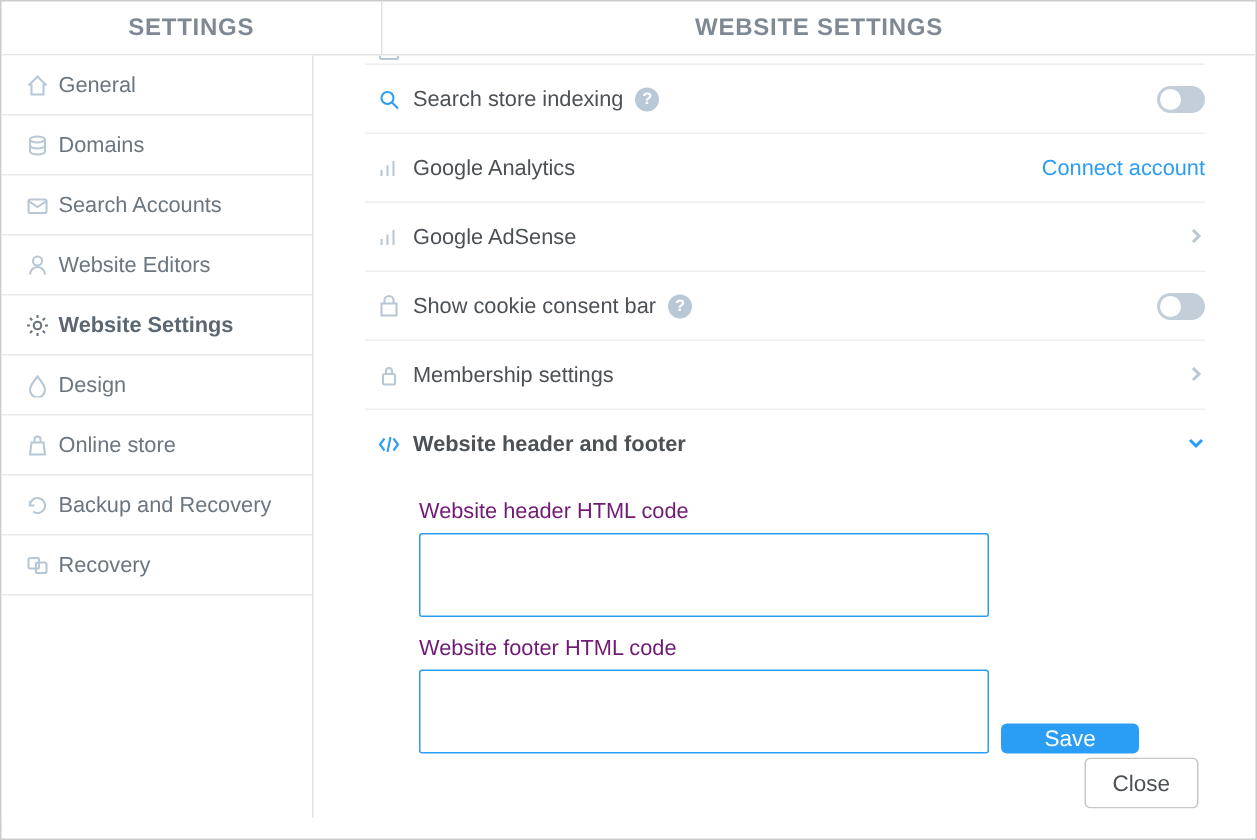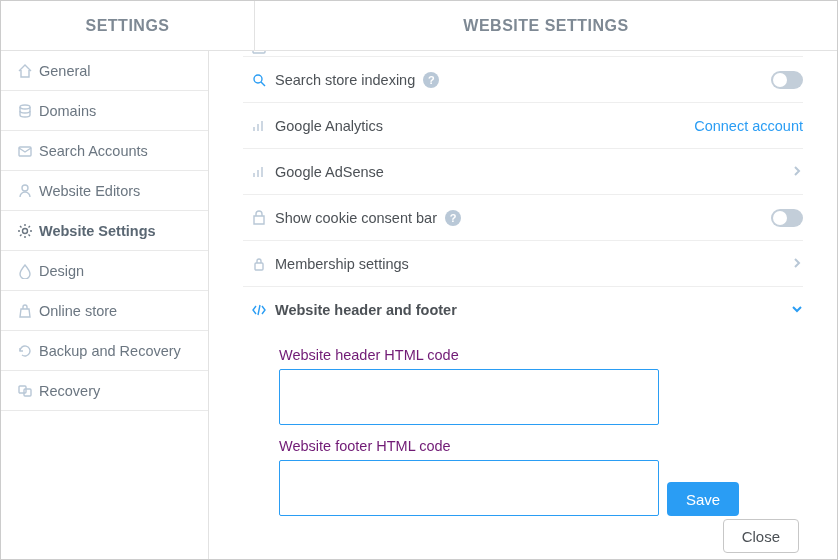--- a/index.html
+++ b/index.html
@@ -1,18 +1,18 @@
 <!DOCTYPE html>
 <html><head>
   <meta charset="utf-8">
   <style>
     * { box-sizing: border-box; margin: 0; padding: 0; }
     html, body { font-family: -apple-system, BlinkMacSystemFont, "Segoe UI", Arial, sans-serif; font-size: 14px; color: #333; height: 100%; }
     .frame { width: 838px; height: 560px; background: #fff; position: relative; border: 1px solid #ccc; overflow: hidden; }
-    .header { display: flex; height: 50px; border-bottom: 1px solid #e2e2e2; }
+    .header { display: flex; height: 36px; border-bottom: 1px solid #e2e2e2; }
     .header .h-left { width: 254px; border-right: 1px solid #e2e2e2; display: flex; align-items: center; justify-content: center; font-size: 16px; letter-spacing: 0.5px; font-weight: 600; color: #7e8994; }
     .header .h-right { flex: 1; display: flex; align-items: center; justify-content: center; font-size: 16px; letter-spacing: 0.5px; font-weight: 600; color: #7e8994; }
     .body { display: flex; height: calc(100% - 50px); }
     .sidebar { width: 208px; border-right: 1px solid #e2e2e2; background: #fff; }
     .sidebar-item { display: flex; align-items: center; height: 40px; padding: 0 14px; border-bottom: 1px solid #e9e9e9; cursor: pointer; color: #6b7681; }
     .sidebar-item .icon { width: 20px; height: 20px; display: inline-flex; align-items: center; justify-content: center; margin-right: 4px; }
     .sidebar-item .label { color: #6b7681; font-size: 14.5px; }
     .sidebar-item.active .label { font-weight: 700; color: #5a6773; }
     .sidebar-item.active .icon svg { stroke: #6b7681; }
     .sidebar-item .icon svg { stroke: #b8c7d6; stroke-width: 1.4; fill: none; }
@@ -30,21 +30,21 @@
     .row .chev svg { stroke: #b8c7d6; stroke-width: 2; fill: none; }
     .row.accent .row-icon svg { stroke: #2a9df4; }
     .row.expanded .row-label { font-weight: 700; }
     .row.top { border-top: none; }
     .toggle { width: 32px; height: 18px; border-radius: 9px; background: #c3ced9; position: relative; }
     .toggle .knob { width: 14px; height: 14px; border-radius: 50%; background: #fff; position: absolute; top: 2px; left: 2px; }
     .accordion-body { padding: 4px 0 8px 36px; }
     .field-label { color: #701a75; font-size: 14.5px; margin: 10px 0 6px 0; }
     .textarea { width: 380px; height: 56px; border: 1px solid #2a9df4; background: #fff; border-radius: 2px; padding: 6px; font-family: inherit; font-size: 14px; resize: none; }
     .textarea.gray { border-color: #2a9df4; }
-    .btn-primary { background: #2a9df4; color: #fff; border: none; border-radius: 4px; height: 34px; padding: 0 19px; font-size: 15px; vertical-align: bottom; margin-left: 8px; }
+    .btn-primary { background: #2a9df4; color: #fff; border: none; border-radius: 4px; height: 20px; padding: 0 29px; font-size: 15px; vertical-align: bottom; margin-left: 8px; }
     .form-row { display: flex; align-items: flex-end; }
     .close-bar { position: absolute; right: 38px; bottom: 6px; }
     .btn-close { background: #fff; border: 1px solid #c7c7c7; border-radius: 4px; height: 34px; padding: 0 18px; font-size: 15px; color: #4c5156; }
     
     .scroll::-webkit-scrollbar { width: 16px; }
     .scroll::-webkit-scrollbar-track { background: #f5f5f5; }
     .scroll::-webkit-scrollbar-thumb { background: #c4c4c4; border-radius: 2px; }
     .chev-down svg { stroke: #2a9df4; stroke-width: 2; fill: none; }
   </style>
 </head>

